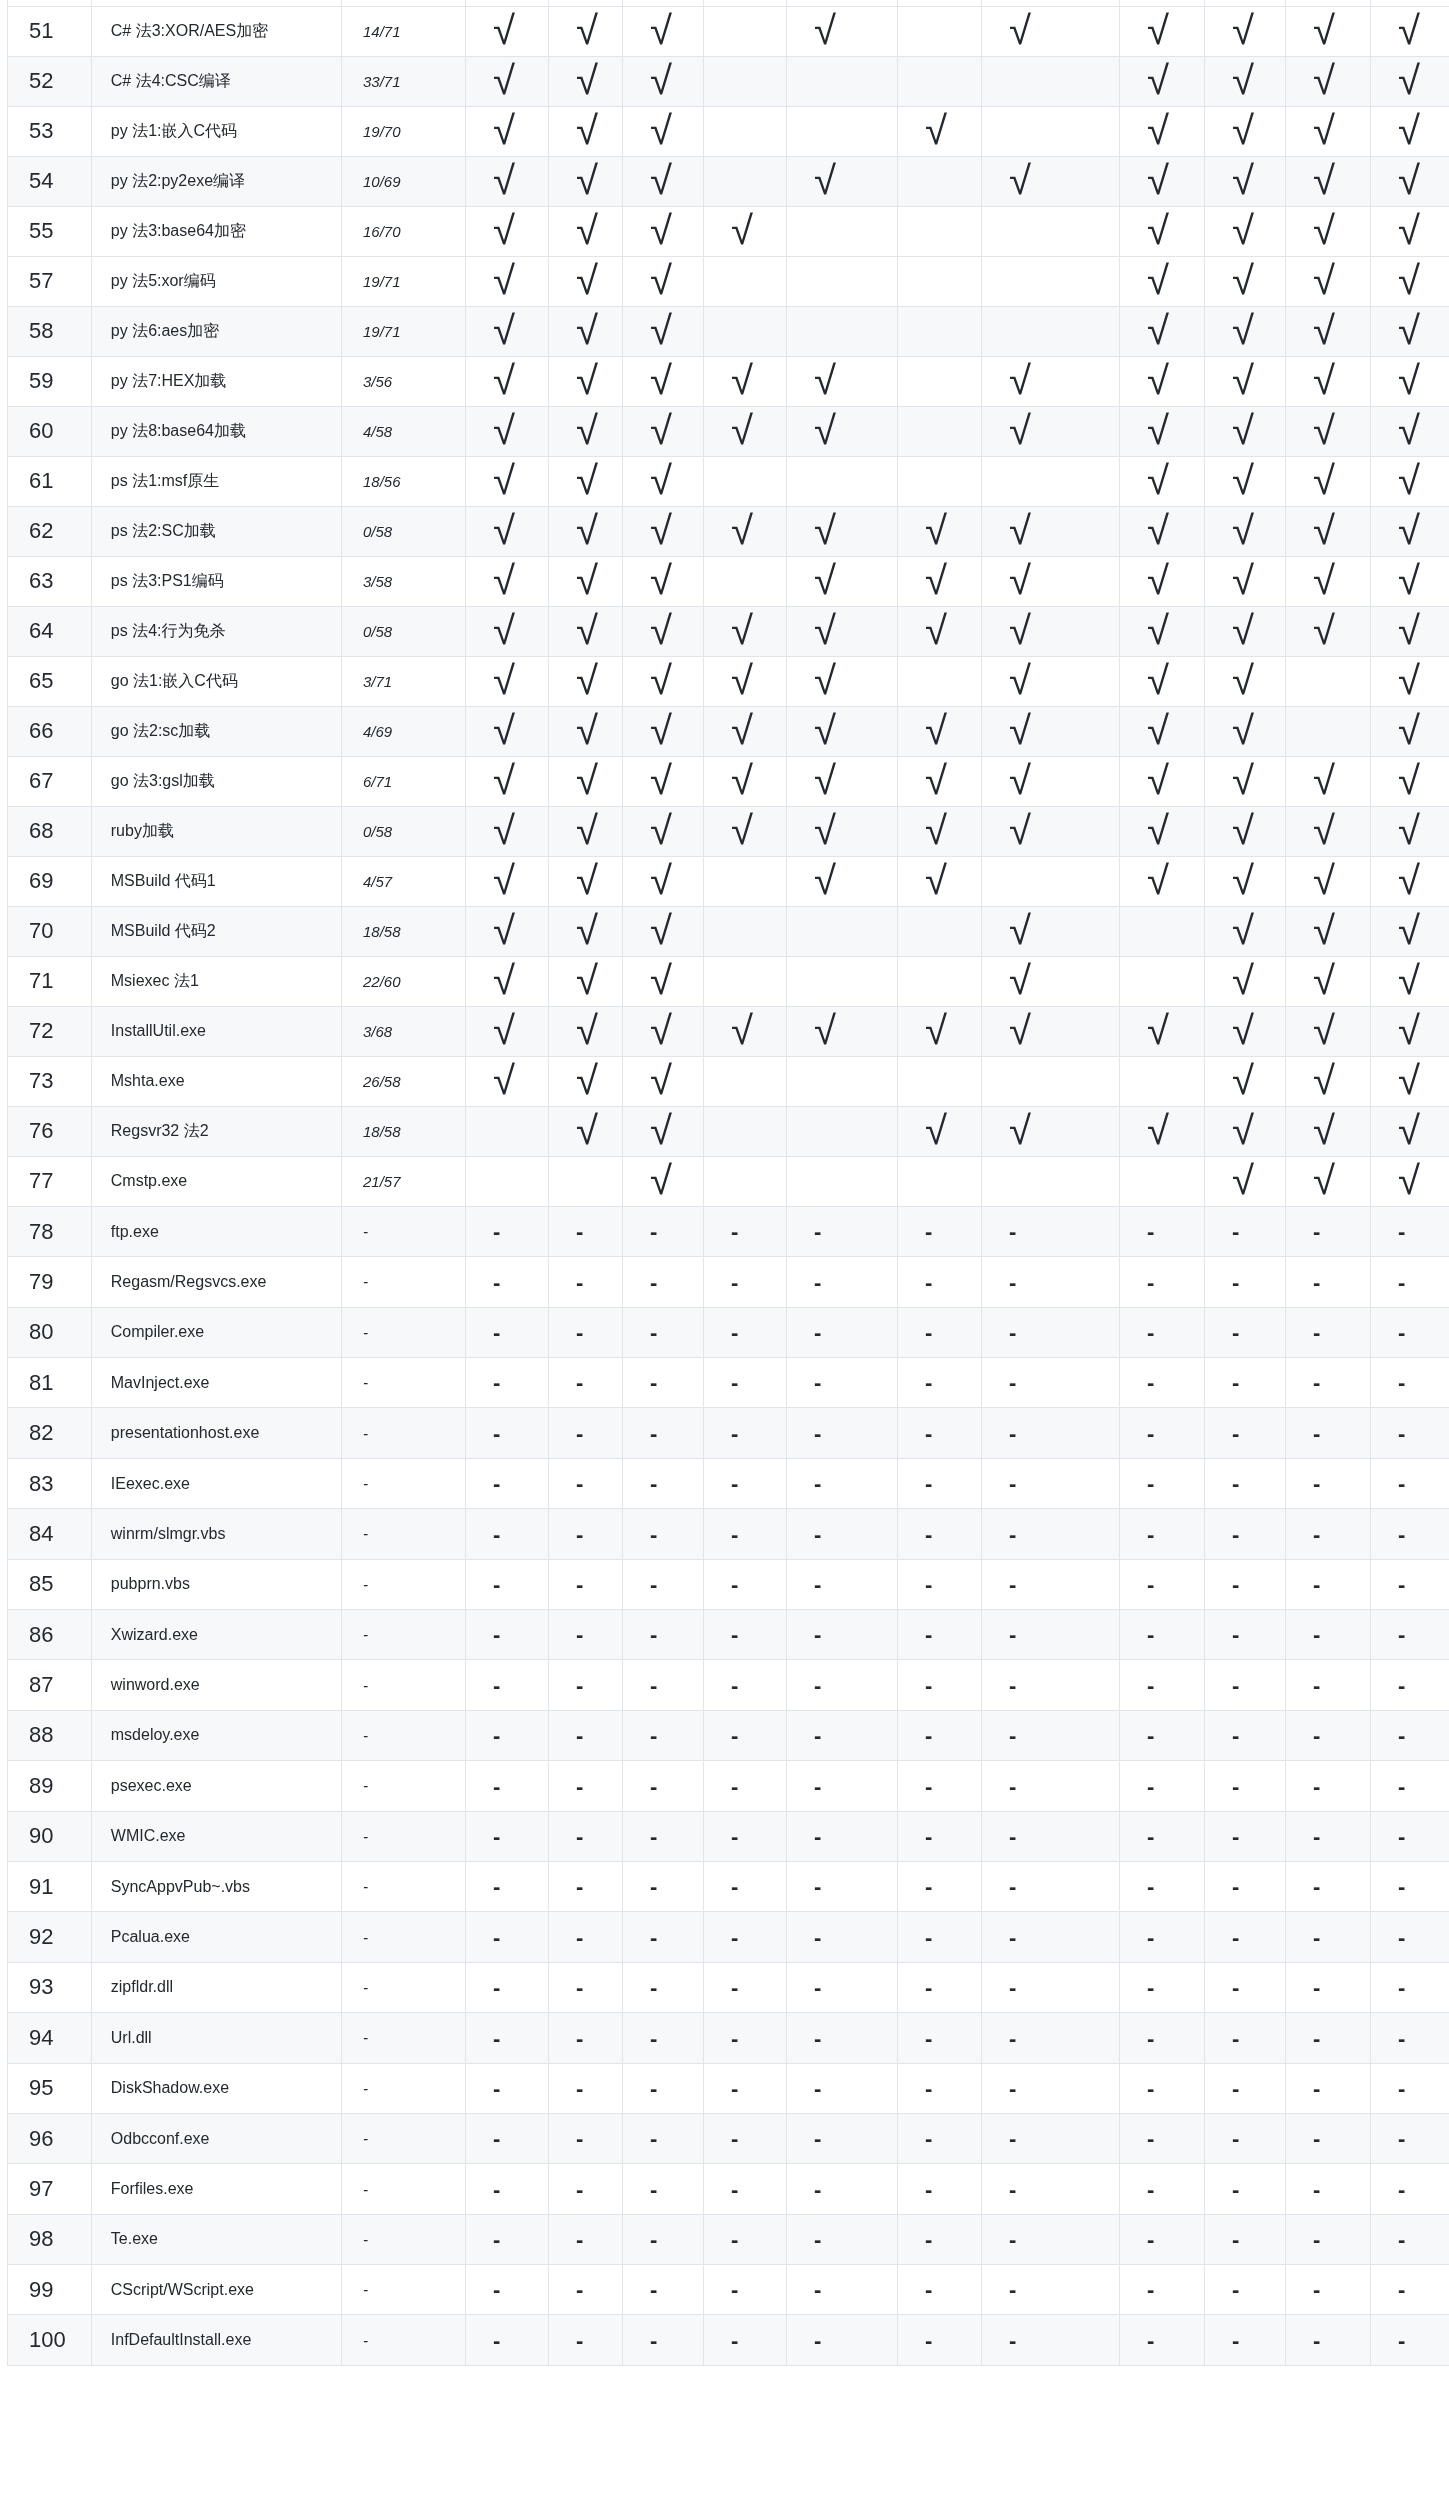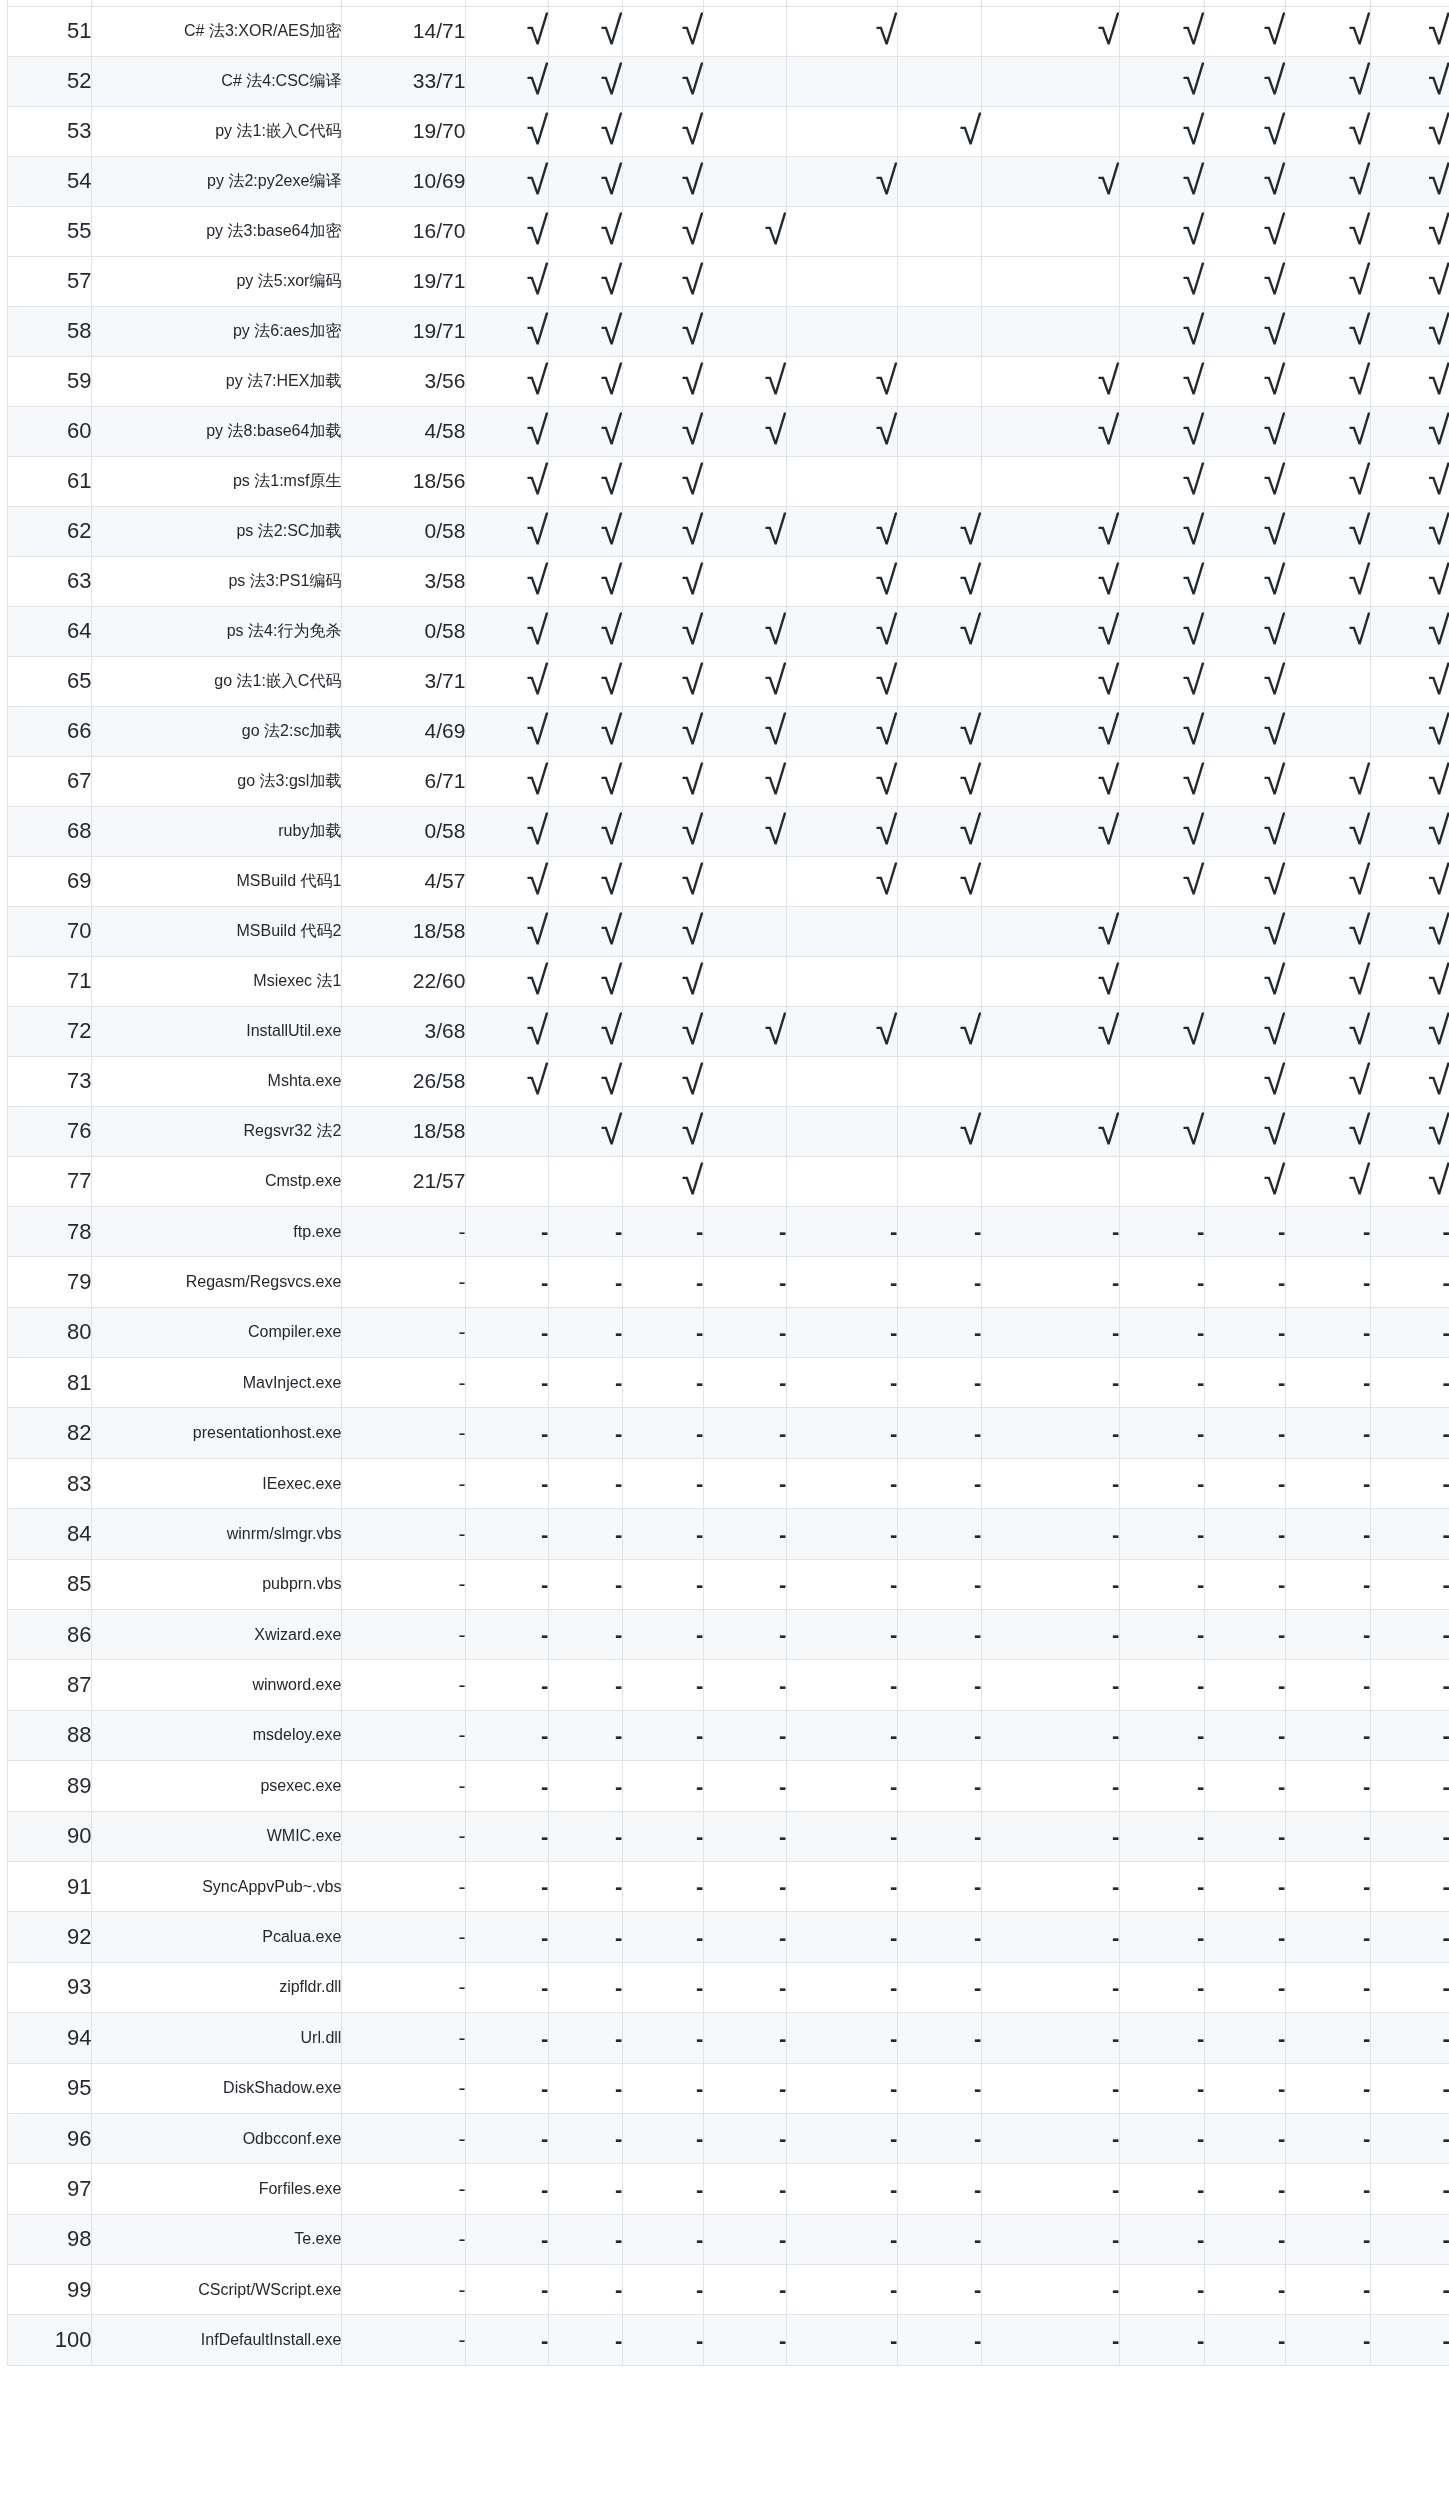--- a/index.html
+++ b/index.html
@@ -7,21 +7,20 @@
     padding: 0;
     background: #ffffff;
     font-family: "Liberation Sans", "DejaVu Sans", sans-serif;
   }
   .viewport {
     position: relative;
     width: 1449px;
     height: 2512px;
     overflow: hidden;
     background: #ffffff;
-    text-align: right;
   }
   table.av-table {
     border-collapse: collapse;
     table-layout: fixed;
     width: 1442px;
     margin-left: 7.4px;
     color: #24292f;
   }
   td {
     border: 1.5px solid #e1e4e8;
@@ -30,21 +29,21 @@
     vertical-align: middle;
     white-space: nowrap;
     overflow: hidden;
     background: #ffffff;
   }
   td:last-child { border-right: none; }
   tr.even td { background: #f6f8fa; }
   tr.stub td { height: 5.9px; border-top: none; background: #ffffff; }
   .c-num   { padding-left: 20.6px; font-size: 22px; }
   .c-name  { padding-left: 18.4px; font-size: 16px; }
-  .c-score { padding-left: 20.6px; font-size: 21px; }
+  .c-score { padding-left: 20.6px; font-size: 15px; font-style: italic; }
   .c-check { padding-left: 26.5px; line-height: 49px; }
   .mark {
     font-size: 40px;
     line-height: 1;
     display: inline-block;
     vertical-align: middle;
     margin-top: -2.9px;
   }
   .dash {
     font-size: 22px;

